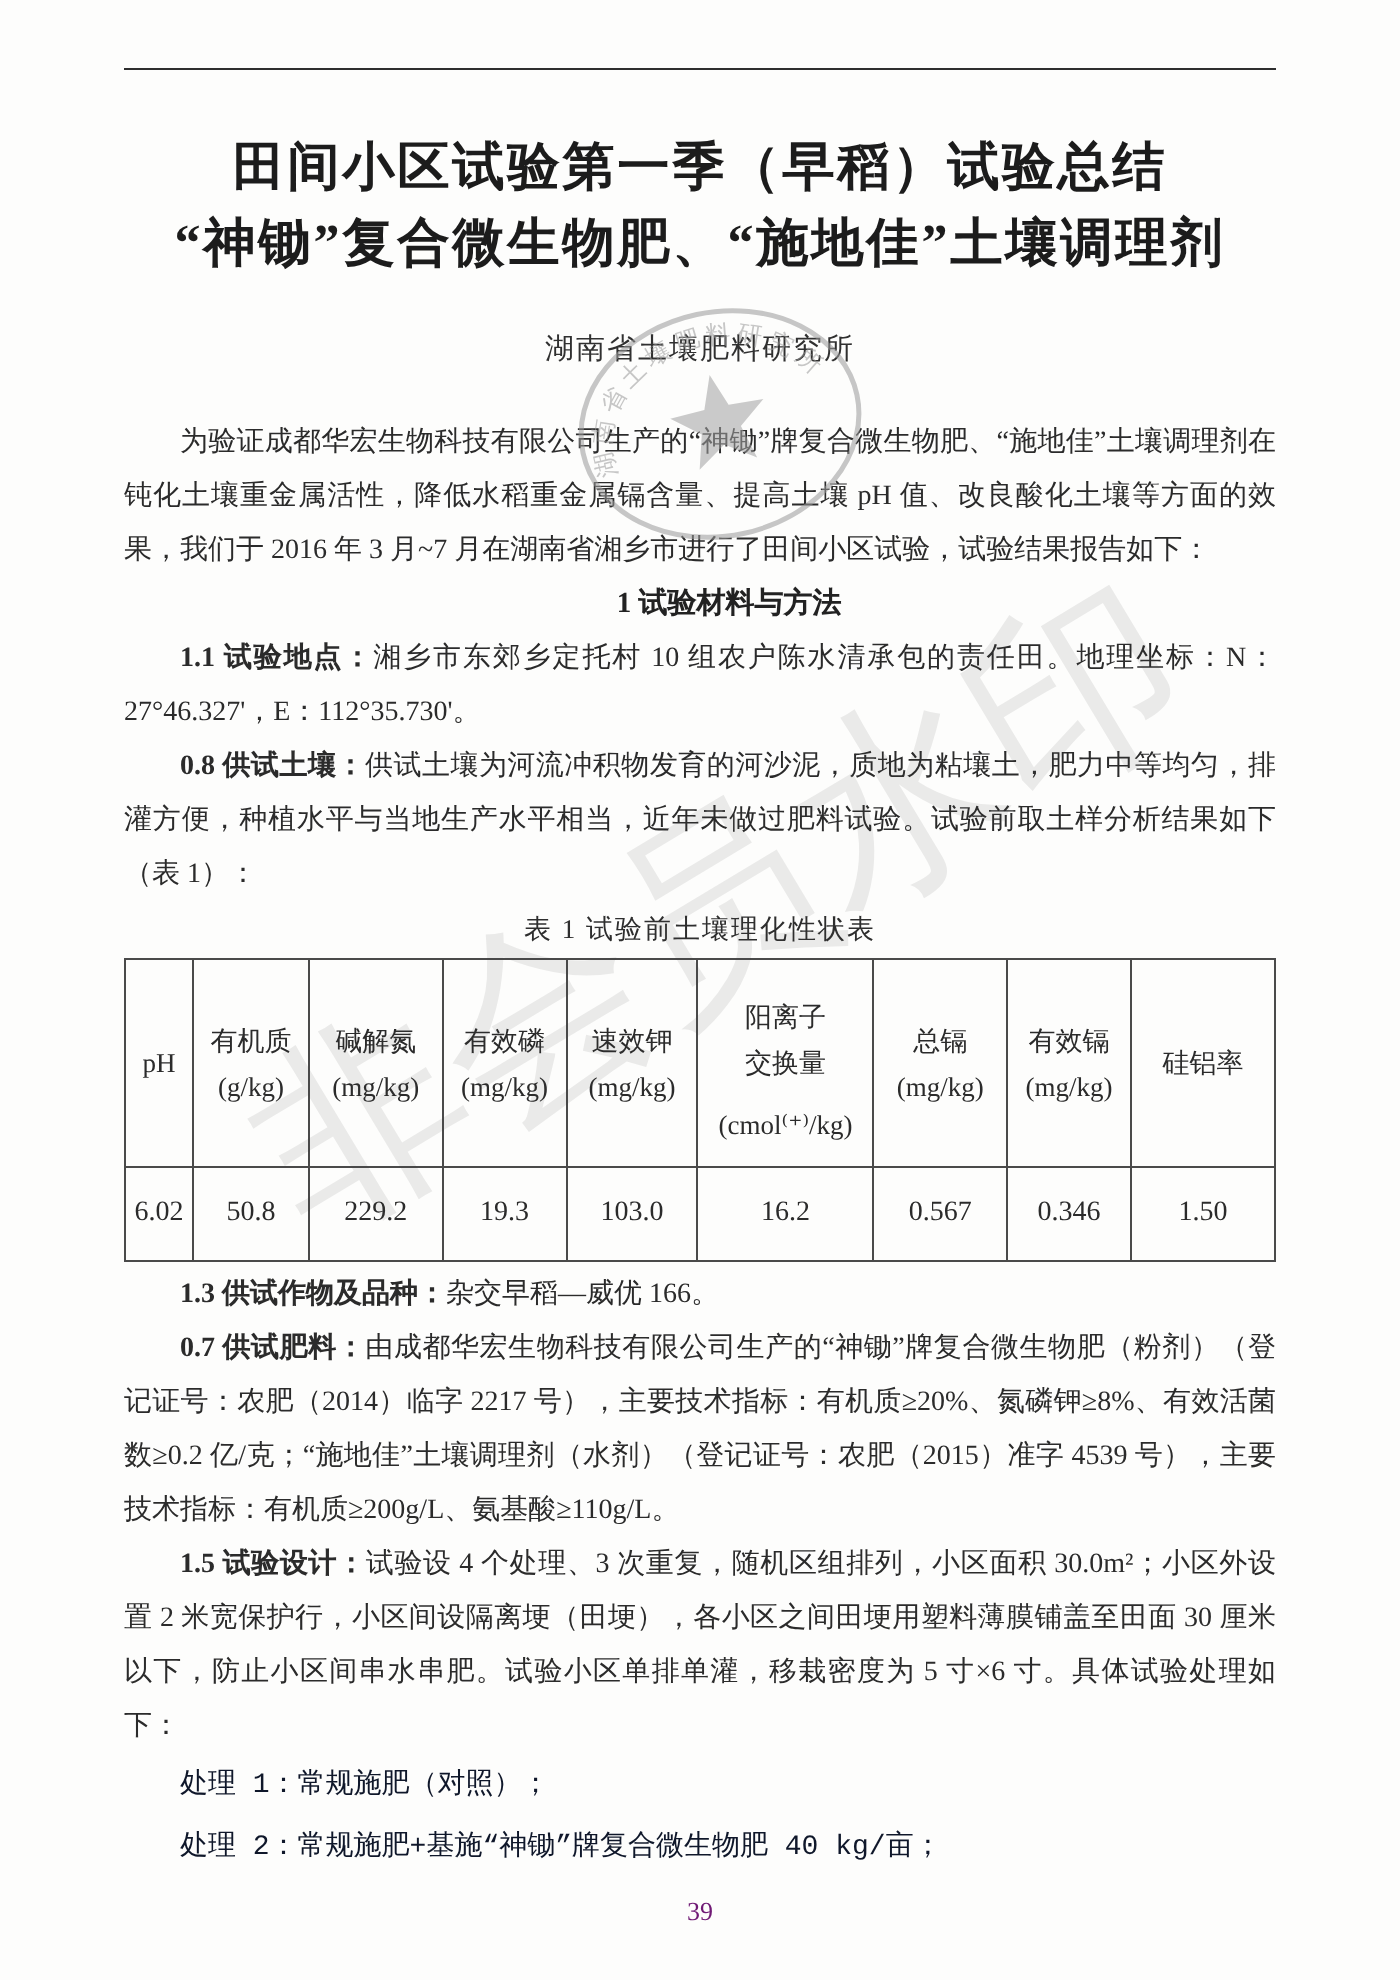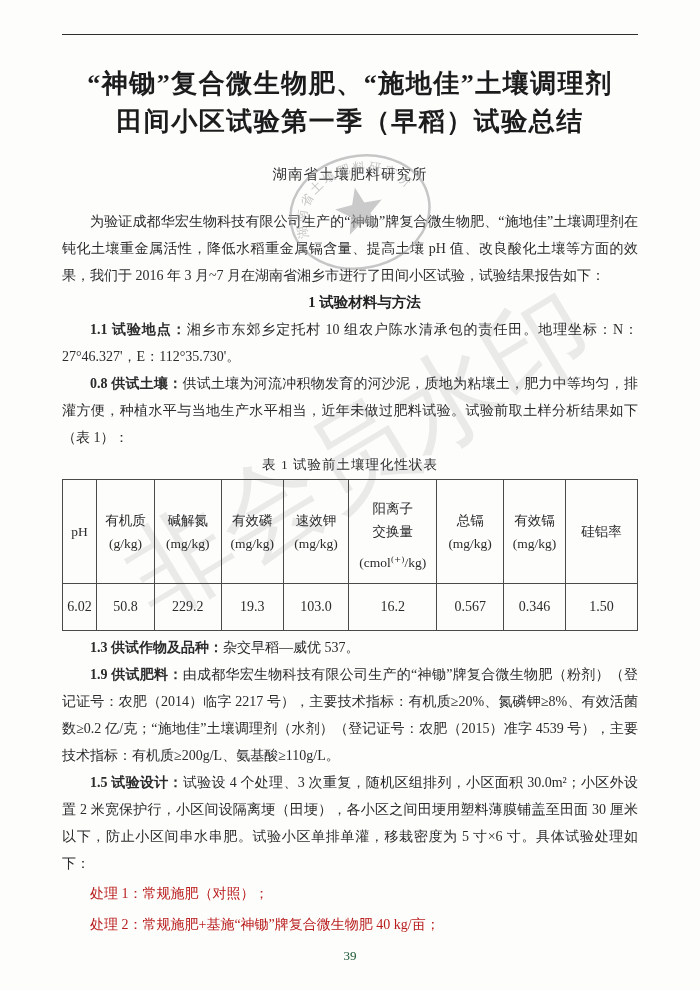--- a/index.html
+++ b/index.html
@@ -36,25 +36,25 @@
   }
   table.soil th,table.soil td{
     border:1.5px solid #4a4a4a;text-align:center;vertical-align:middle;
     font-weight:normal;color:#2b2b2b;
   }
   table.soil thead th{padding:9px 2px;font-size:13.5px;line-height:23px;}
   table.soil tbody td{height:44px;font-size:14px;margin-left:32px;}
   .th-unit:empty{display:none;}
   .col-cec .th-label{width:3.4em;margin:8px auto;}
   .treatment{
-    margin:2px 0 0 0;font-size:14px;line-height:29px;text-indent:2em;text-align:left;color:#b91c1c;
+    margin:2px 0 0 0;font-size:14px;line-height:29px;text-indent:2em;text-align:left;color:#0f172a;font-family:Liberation Mono, monospace;
   }
   .page-number{
     position:absolute;left:0;bottom:26px;width:100%;text-align:center;
-    font-size:13px;color:#14532d;z-index:1;
+    font-size:13px;color:#701a75;z-index:1;
   }
   .watermark{
     position:absolute;left:80px;top:385px;width:560px;z-index:2;
     transform:rotate(-31deg);transform-origin:center;
     font-size:104px;font-weight:400;letter-spacing:0px;white-space:nowrap;
     color:rgba(70,70,70,0.10);pointer-events:none;text-align:center;
   }
   .stamp{
     position:absolute;left:268px;top:142px;width:184px;height:146px;z-index:2;
     pointer-events:none;opacity:0.55;
@@ -78,22 +78,22 @@
         <textPath href="#sealArc" startOffset="4">湖南省土壤肥料研究所</textPath>
       </text>
     </g>
   </svg>
 
   <div class="content">
 
     <div class="head-rule"></div>
 
     <h1 class="doc-title">
+      <div>田间小区试验第一季（早稻）试验总结</div>
       <div>“神锄”复合微生物肥、“施地佳”土壤调理剂</div>
-      <div>田间小区试验第一季（早稻）试验总结</div>
     </h1>
 
     <div class="institution">湖南省土壤肥料研究所</div>
 
     <p class="body-p intro">为验证成都华宏生物科技有限公司生产的“神锄”牌复合微生物肥、“施地佳”土壤调理剂在钝化土壤重金属活性，降低水稻重金属镉含量、提高土壤 pH 值、改良酸化土壤等方面的效果，我们于 2016 年 3 月~7 月在湖南省湘乡市进行了田间小区试验，试验结果报告如下：</p>
 
     <h2 class="sec-heading">1 试验材料与方法</h2>
 
     <p class="body-p">
       <span class="lead">1.1 试验地点：</span><span>湘乡市东郊乡定托村 10 组农户陈水清承包的责任田。地理坐标：N：27°46.327'，E：112°35.730'。</span>
@@ -166,25 +166,25 @@
           <td>103.0</td>
           <td>16.2</td>
           <td>0.567</td>
           <td>0.346</td>
           <td>1.50</td>
         </tr>
       </tbody>
     </table>
 
     <p class="body-p" style="margin-top:3px;">
-      <span class="lead">1.3 供试作物及品种：</span><span>杂交早稻—威优 537。</span>
+      <span class="lead">1.3 供试作物及品种：</span><span>杂交早稻—威优 166。</span>
     </p>
 
     <p class="body-p">
-      <span class="lead">1.9 供试肥料：</span><span>由成都华宏生物科技有限公司生产的“神锄”牌复合微生物肥（粉剂）（登记证号：农肥（2014）临字 2217 号），主要技术指标：有机质≥20%、氮磷钾≥8%、有效活菌数≥0.2 亿/克；“施地佳”土壤调理剂（水剂）（登记证号：农肥（2015）准字 4539 号），主要技术指标：有机质≥200g/L、氨基酸≥110g/L。</span>
+      <span class="lead">0.7 供试肥料：</span><span>由成都华宏生物科技有限公司生产的“神锄”牌复合微生物肥（粉剂）（登记证号：农肥（2014）临字 2217 号），主要技术指标：有机质≥20%、氮磷钾≥8%、有效活菌数≥0.2 亿/克；“施地佳”土壤调理剂（水剂）（登记证号：农肥（2015）准字 4539 号），主要技术指标：有机质≥200g/L、氨基酸≥110g/L。</span>
     </p>
 
     <p class="body-p">
       <span class="lead">1.5 试验设计：</span><span>试验设 4 个处理、3 次重复，随机区组排列，小区面积 30.0m²；小区外设置 2 米宽保护行，小区间设隔离埂（田埂），各小区之间田埂用塑料薄膜铺盖至田面 30 厘米以下，防止小区间串水串肥。试验小区单排单灌，移栽密度为 5 寸×6 寸。具体试验处理如下：</span>
     </p>
 
     <p class="treatment">处理 1：常规施肥（对照）；</p>
     <p class="treatment">处理 2：常规施肥+基施“神锄”牌复合微生物肥 40 kg/亩；</p>
 
   </div>

